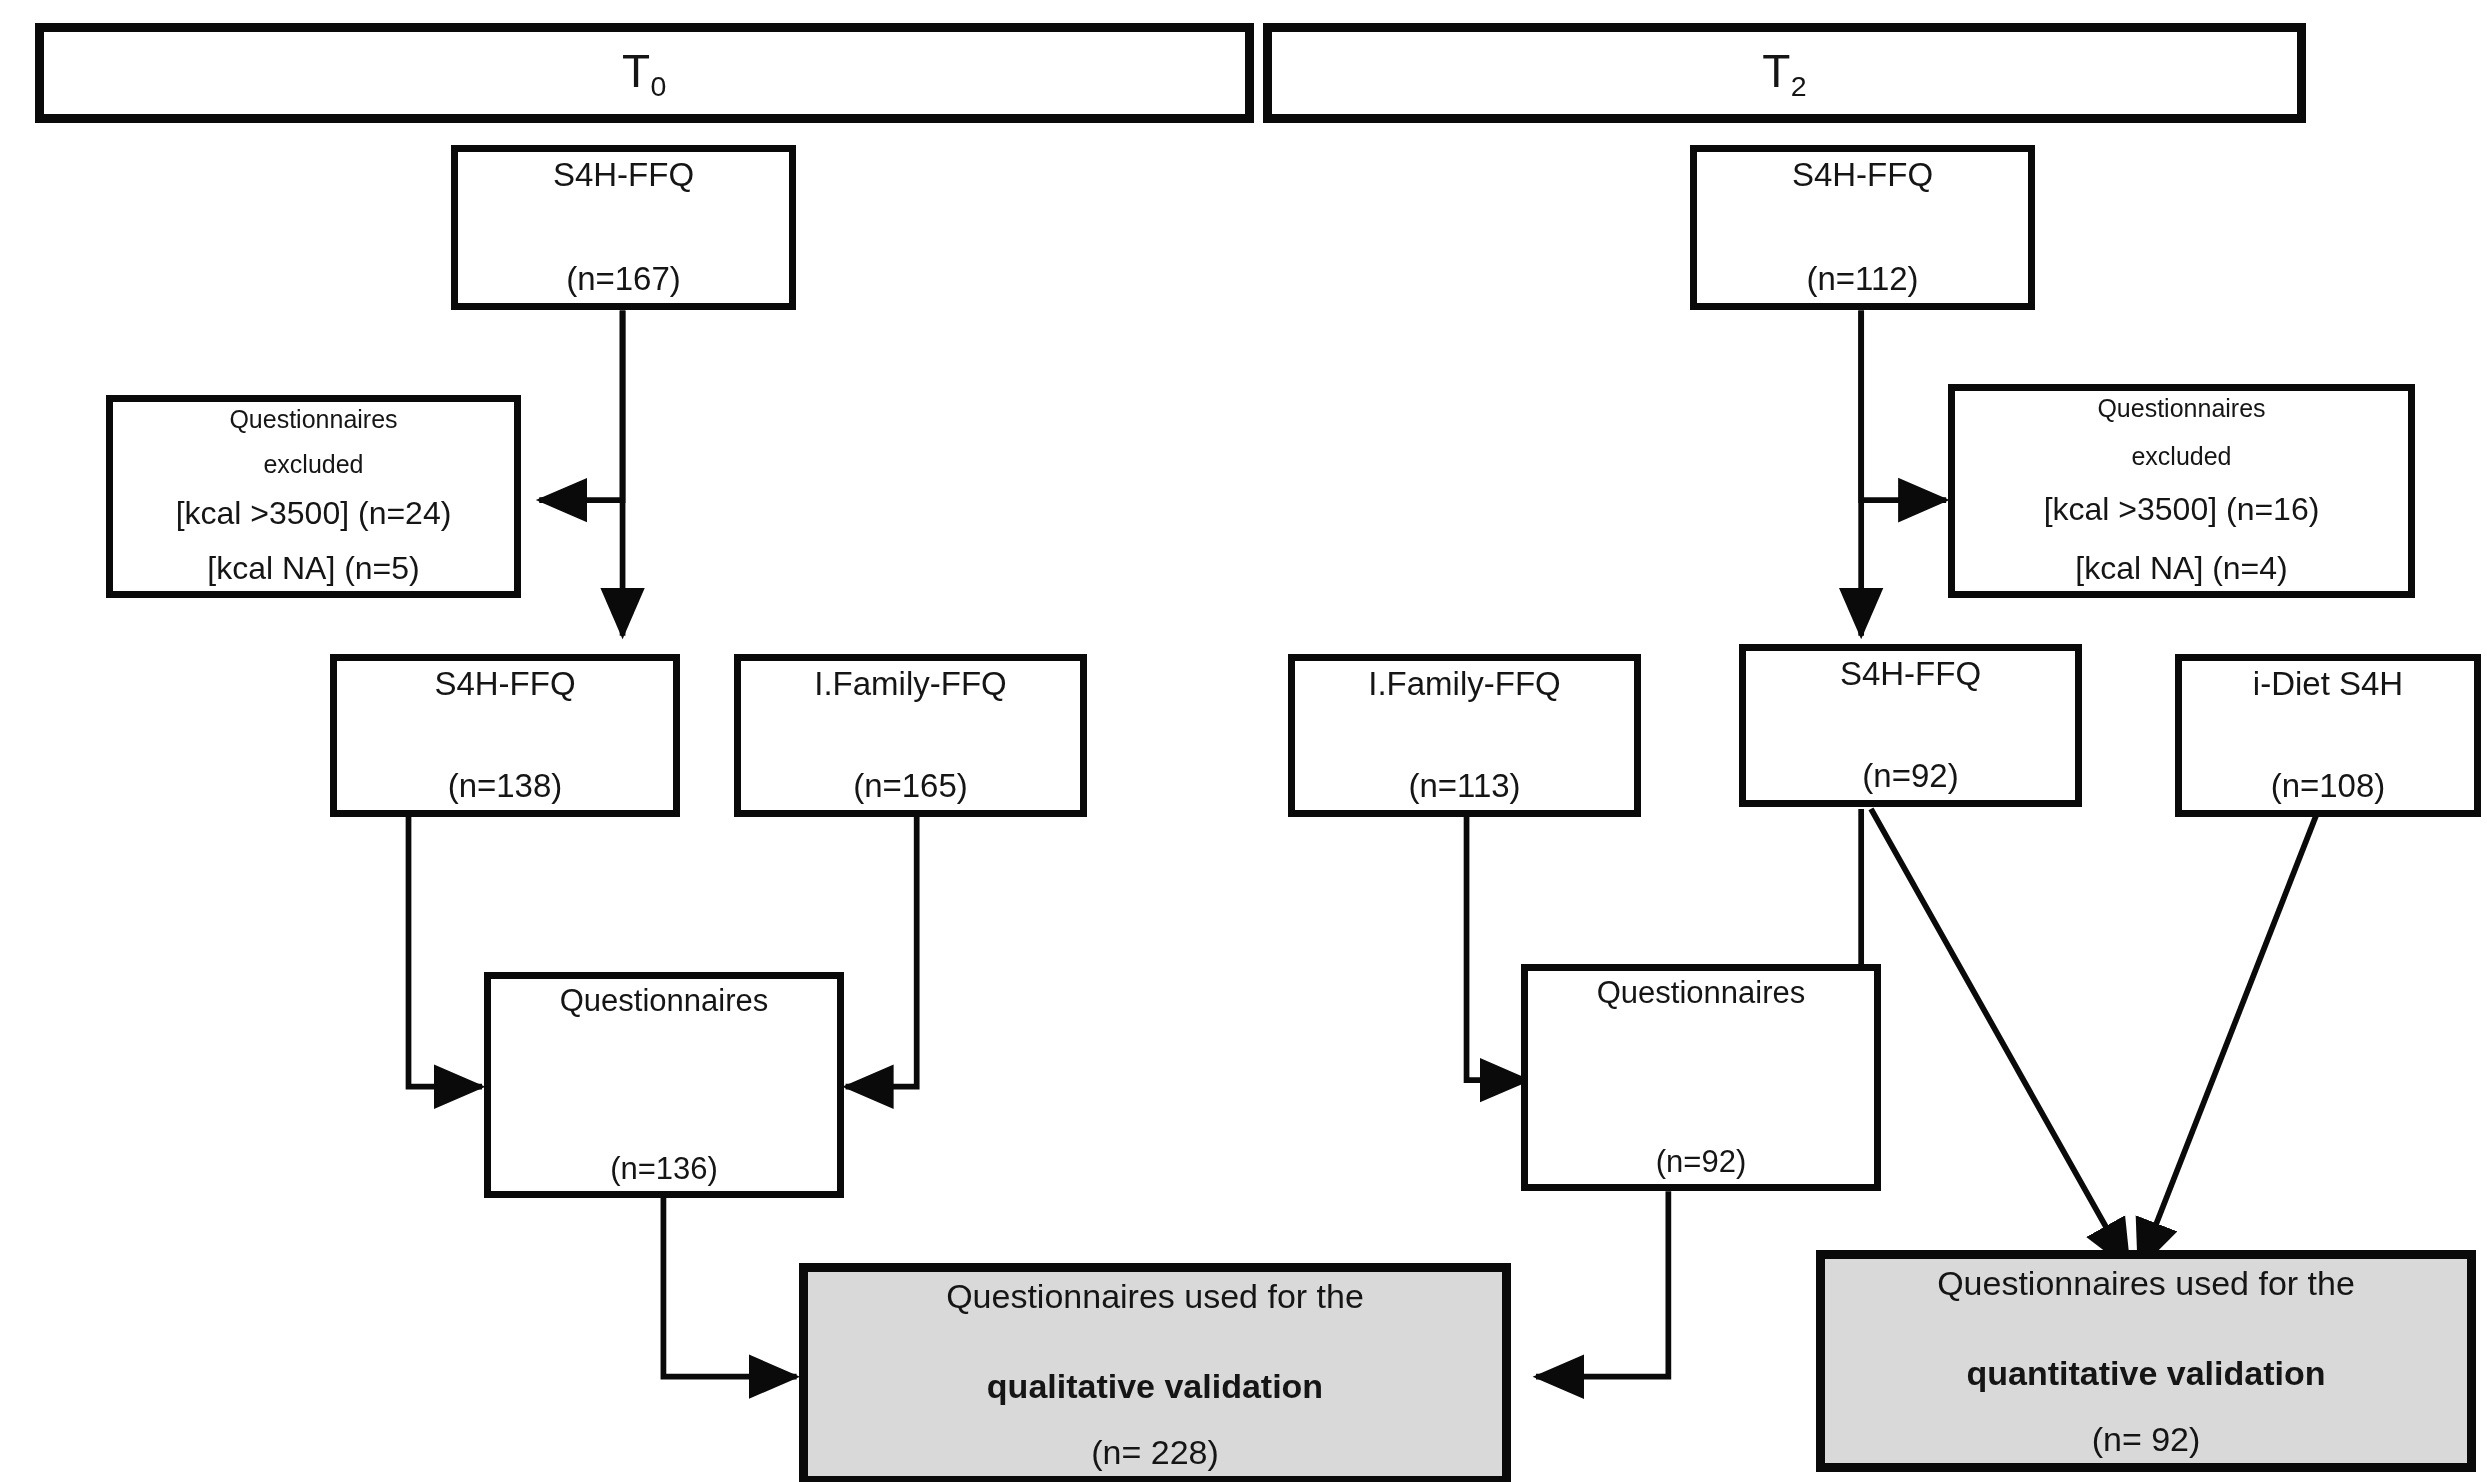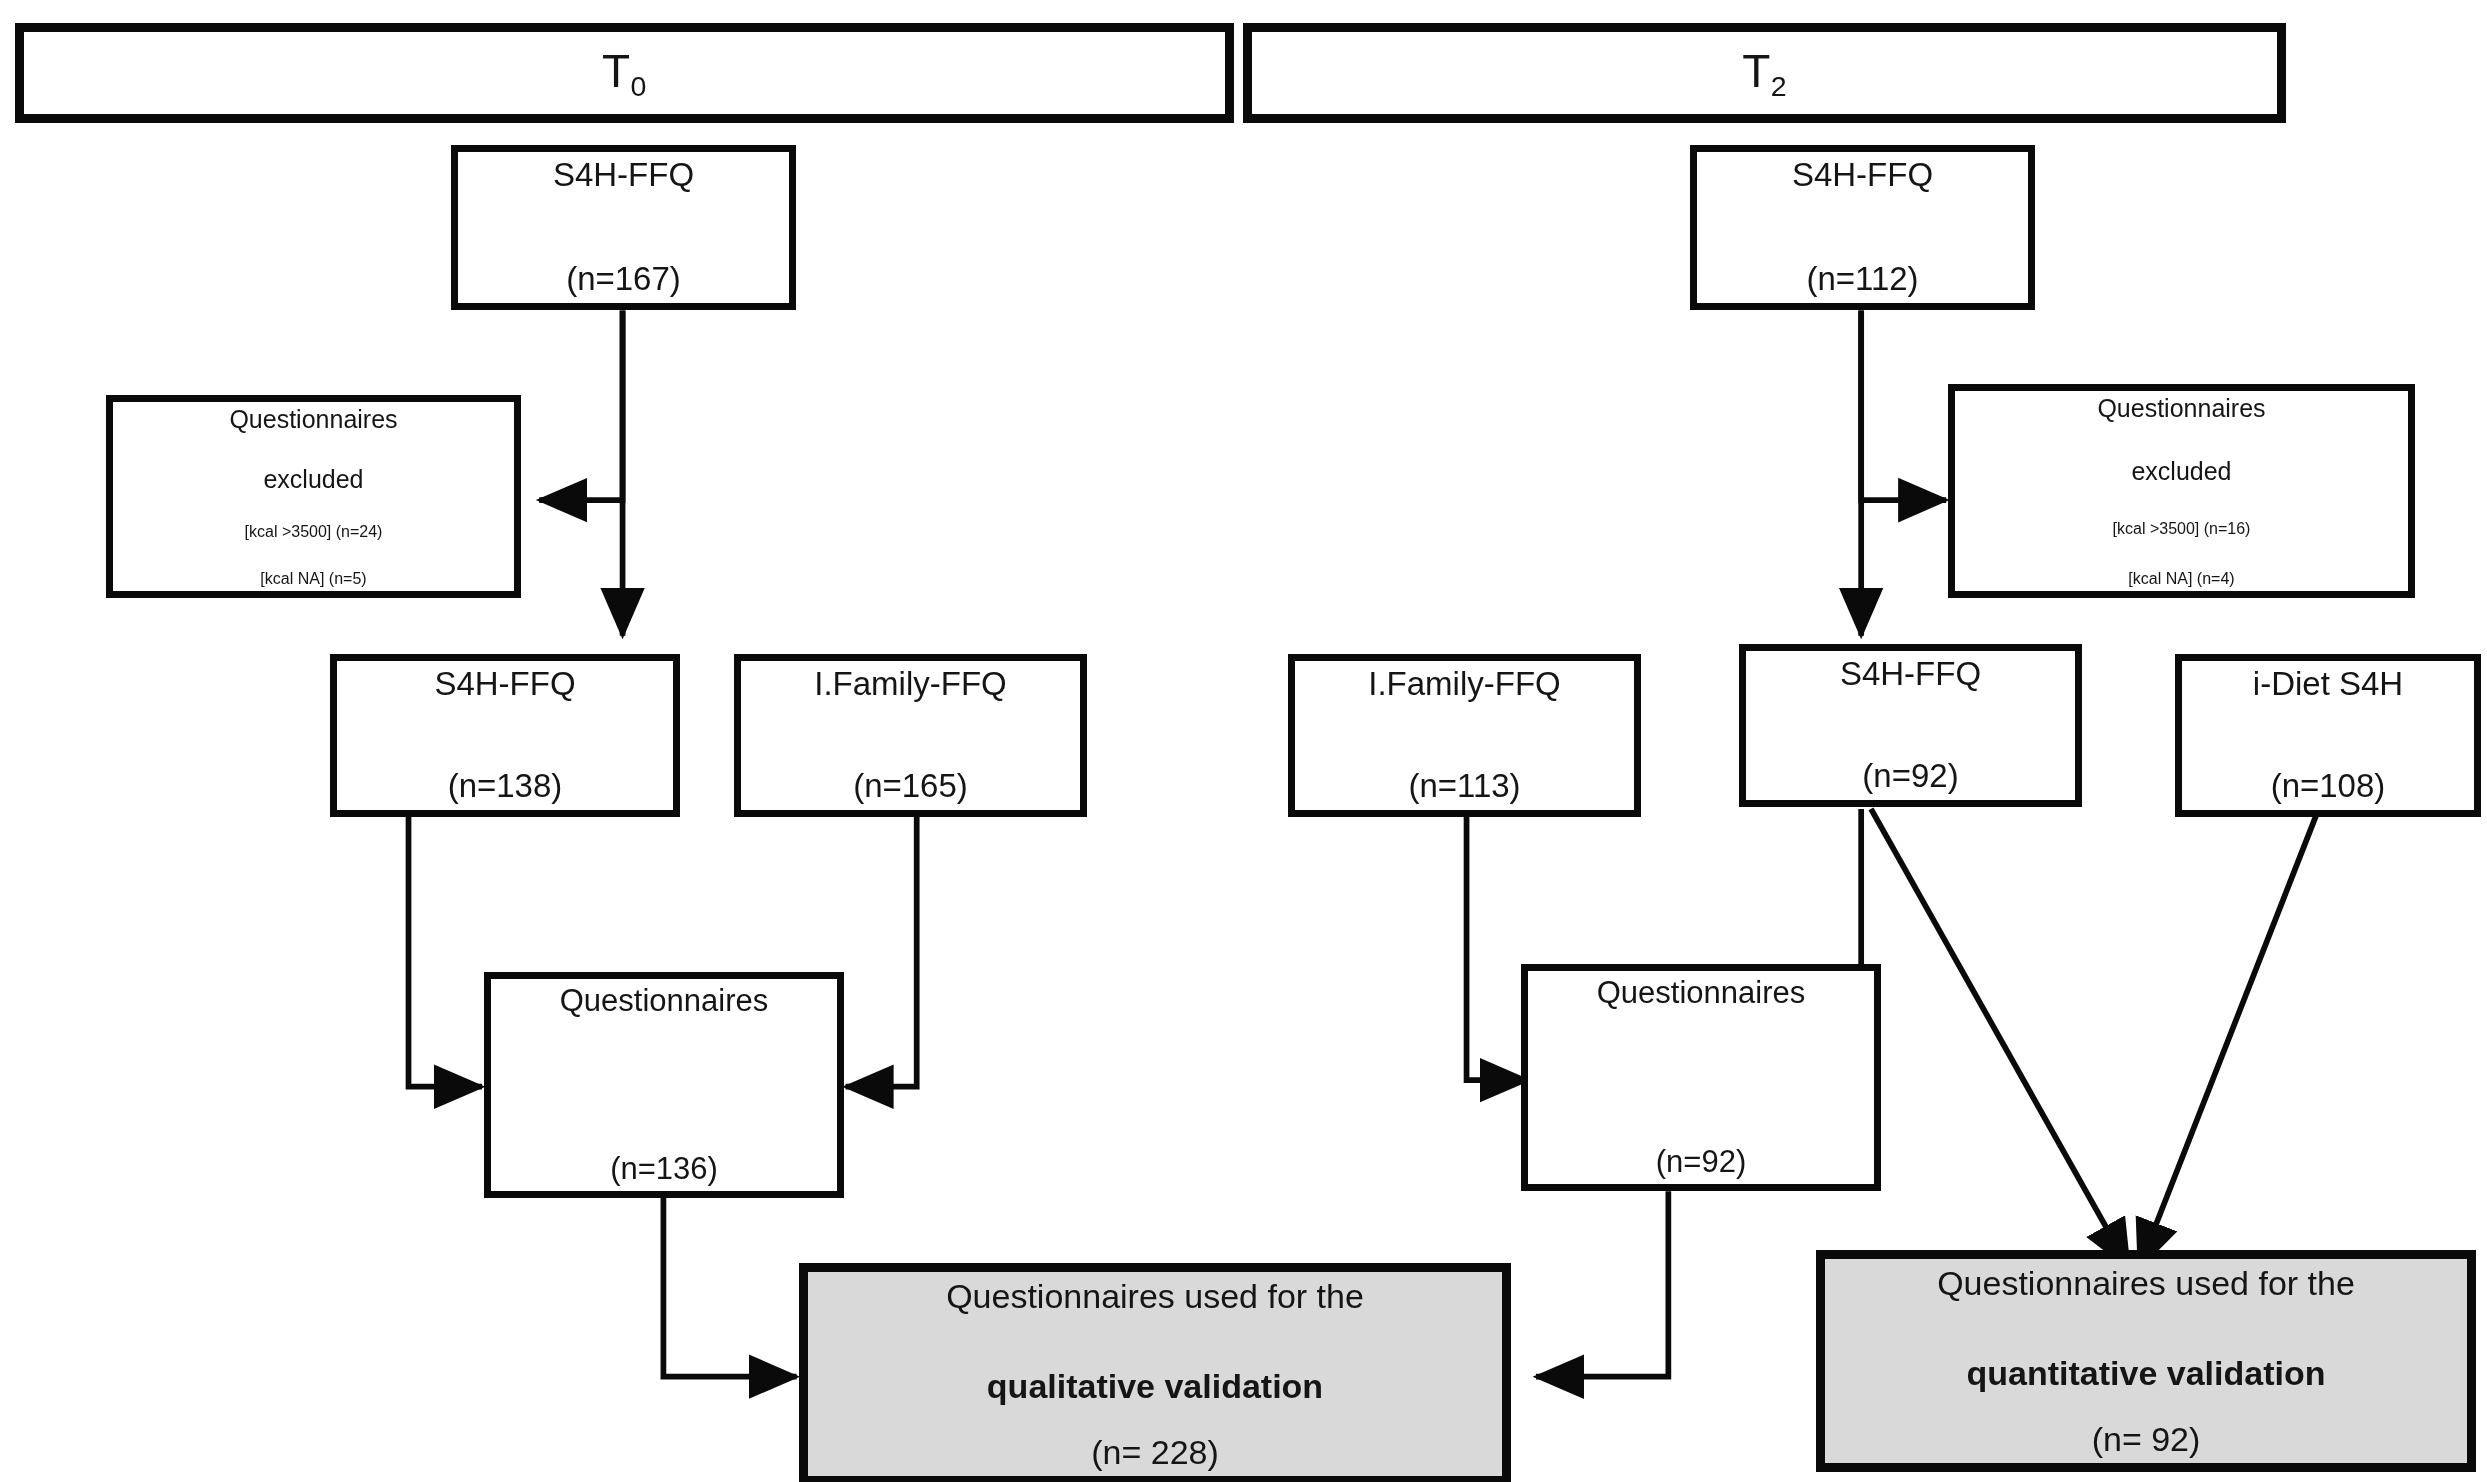--- a/index.html
+++ b/index.html
@@ -24,28 +24,29 @@
     color:#151515;
     line-height:1.42;
   }
   .node.shaded{background:#d9d9d9;border-width:9px;}
   .node .ln{display:block;white-space:nowrap;}
 
   .header-band{
     border-width:9px;
     justify-content:center;
     font-size:46px;
+    margin-left:20px;
   }
   .header-band .ln{font-size:46px;letter-spacing:0.4px;}
   .sub{font-size:0.62em;vertical-align:-0.32em;letter-spacing:0;}
 
   .f-big{font-size:33px;}
   .f-mid{font-size:31px;}
   .f-sm{font-size:25px;}
-  .f-xsm{font-size:16px;}
+  .f-xsm{font-size:32px;}
   .f-out{font-size:34px;}
   .bold{font-weight:bold;margin-top:24px;}
 </style>
 </head>
 <body>
 
 <div id="stage">
 
   <svg class="layer" viewBox="0 0 3044 1815">
     <defs>

